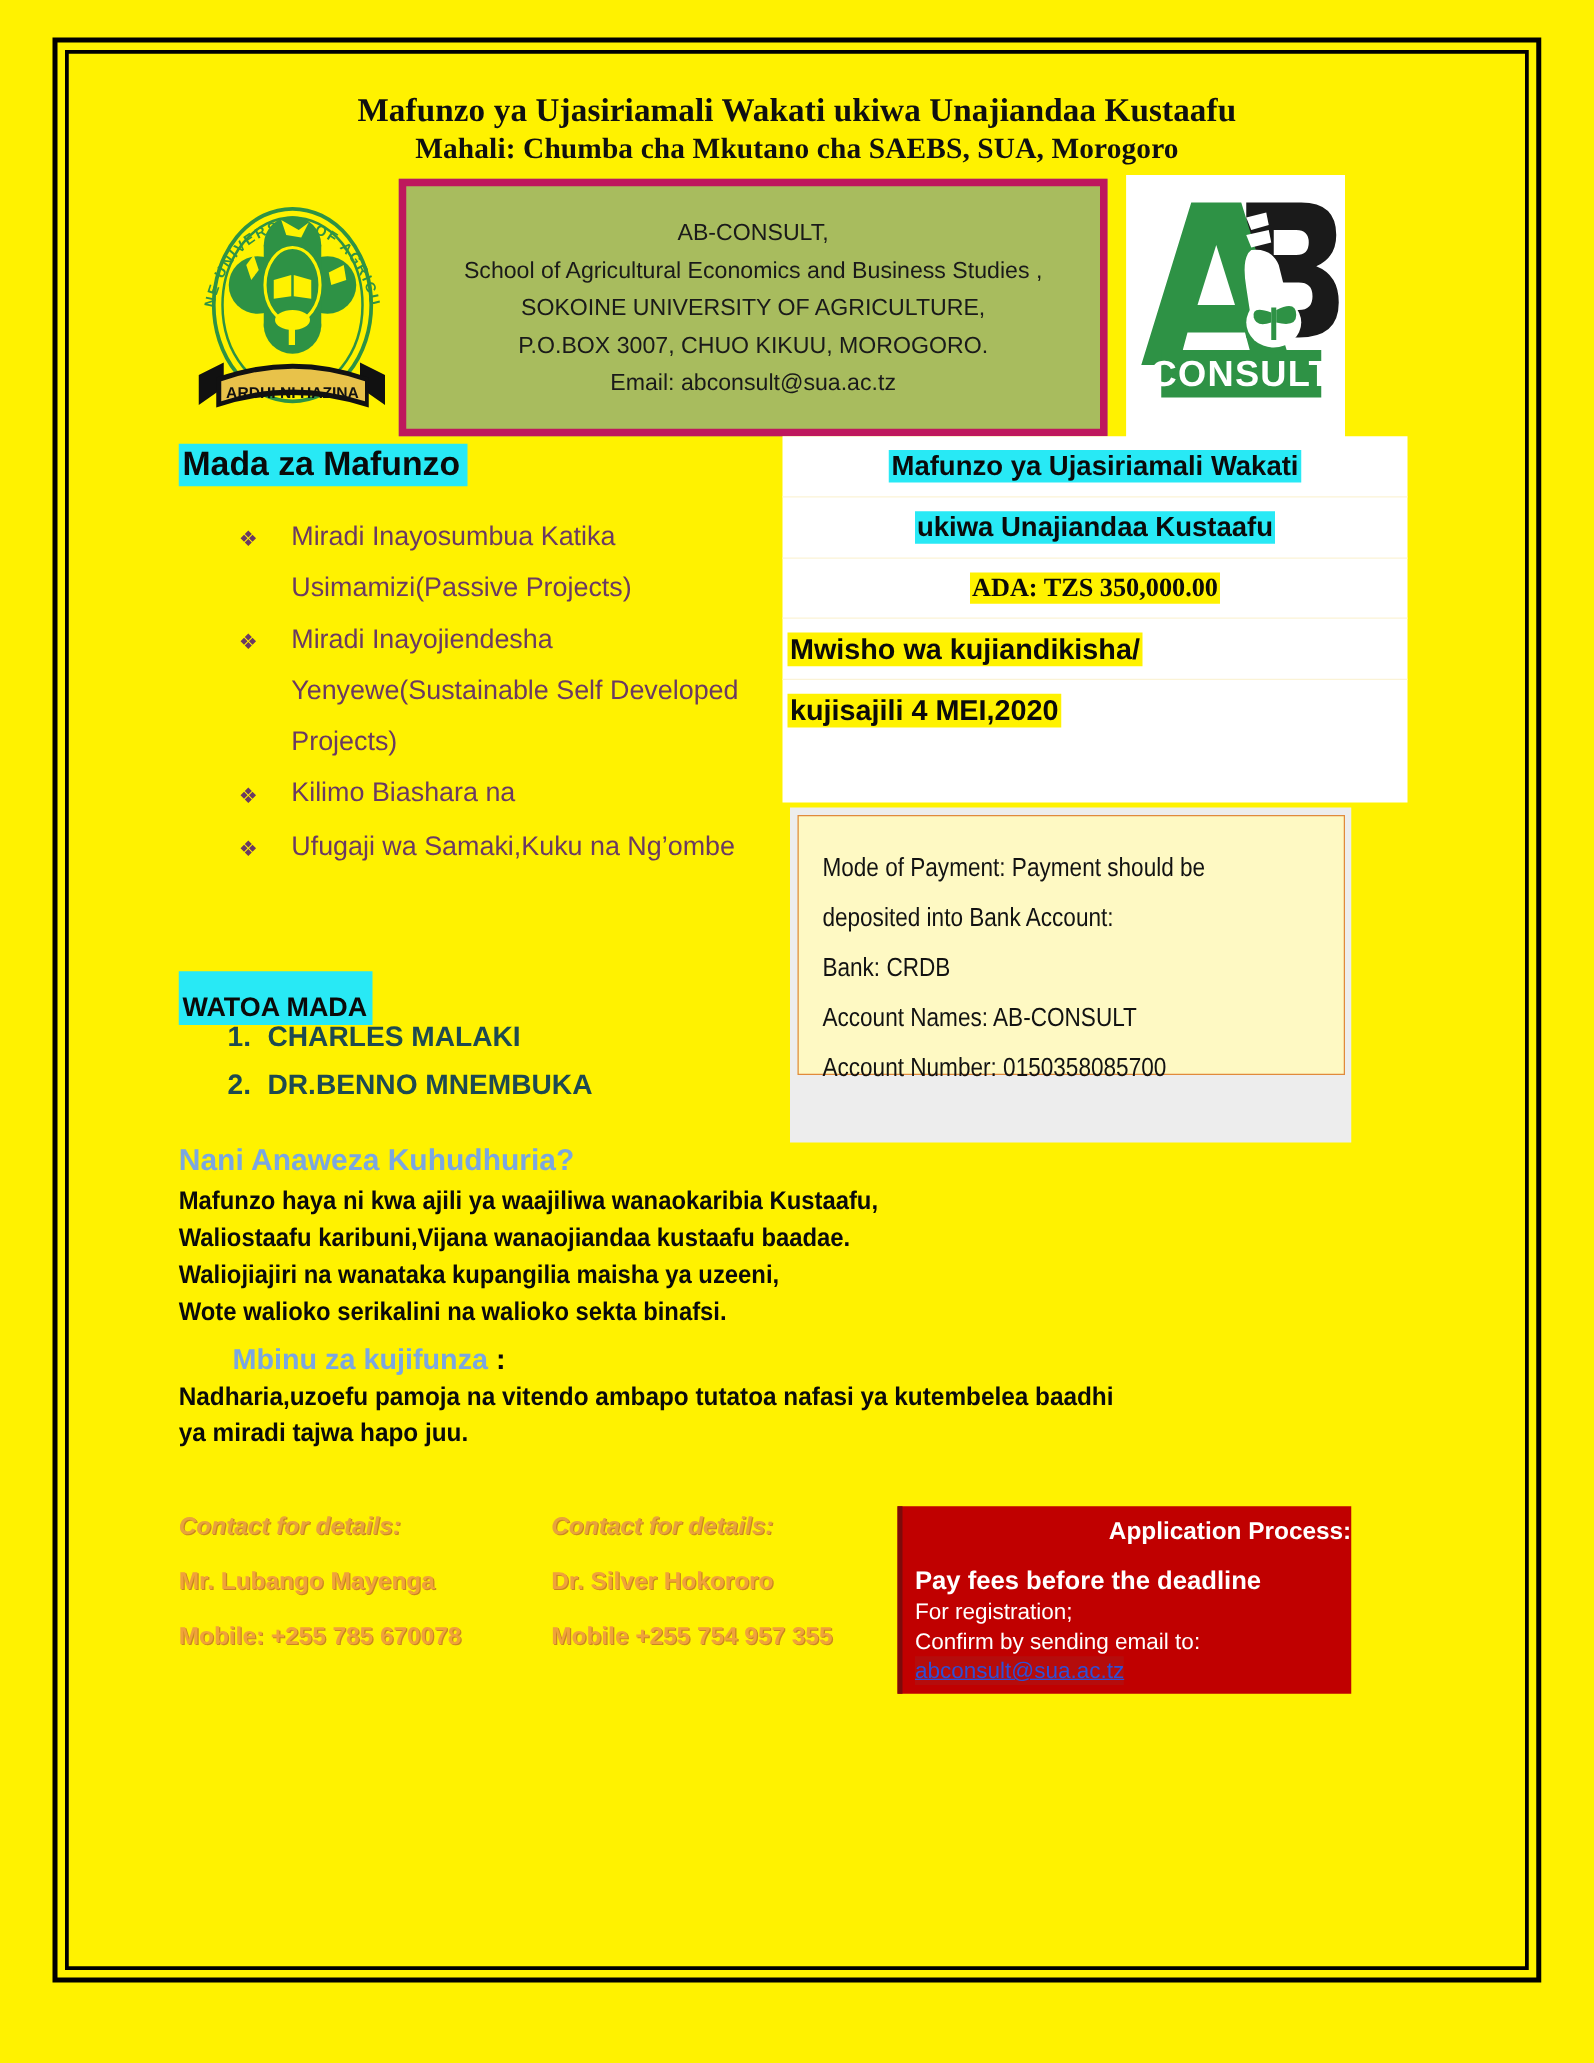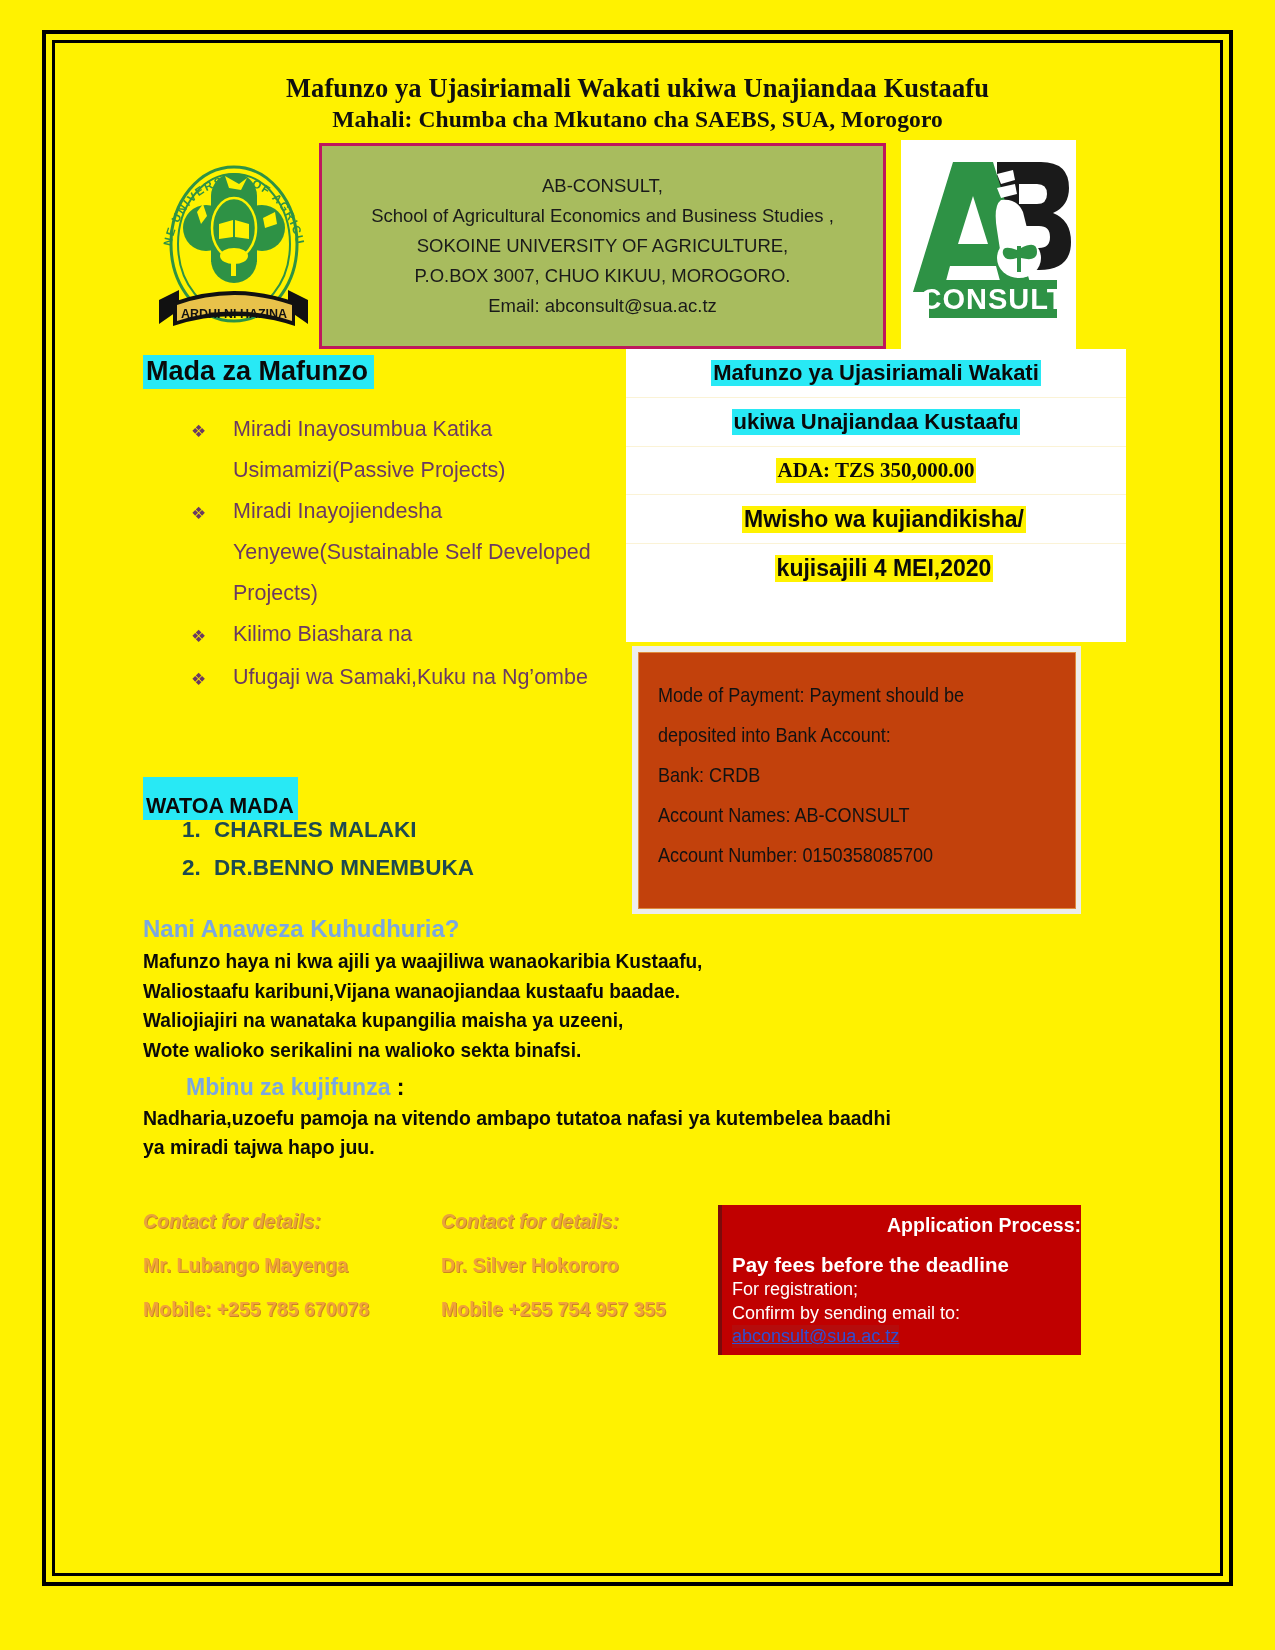--- a/index.html
+++ b/index.html
@@ -33,21 +33,21 @@
   .title-l1{ font-size:26.5px; line-height:32px; }
   .title-l2{ font-size:23.5px; line-height:30px; }
 
   
   .sua-logo{ position:absolute; left:85px; top:86px; width:165px; height:200px; }
   .sua-logo svg{ display:block; }
 
   
   .addr-box{
     position:absolute; left:253px; top:89px; width:567px; height:206px;
-    background:#A8BC5E; border:3px solid #be185d; box-sizing:border-box;
+    background:#A8BC5E; border:6px solid #be185d; box-sizing:border-box;
     display:flex; align-items:center; justify-content:center;
   }
   .addr-inner{ text-align:center; color:#1a1a1a; font-size:18.5px; line-height:30px; }
 
   
   .ab-logo{
     position:absolute; left:835px; top:86px; width:175px; height:215px;
     background:#FFFFFF;
   }
   .ab-logo svg{ display:block; }
@@ -87,30 +87,30 @@
     height:48.8px; box-sizing:border-box;
     border-bottom:1px solid #FBF3D6;
     display:flex; align-items:center; justify-content:center;
   }
   .info-row:last-child{ border-bottom:none; }
   .hl-cyan{ background:#28E9F5; }
   .hl-yellow{ background:#FFF200; }
   .info-t1{ font-size:22px; font-weight:bold; color:#0a0a0a; padding:0 2px; }
   .info-t2{ font-family:"Liberation Serif", serif; font-size:21px; font-weight:bold; color:#0a0a0a; padding:0 2px; }
   .info-t3{ font-size:23px; font-weight:bold; color:#0a0a0a; padding:0 2px; }
-  .row-left{ justify-content:center; padding-left:16px; }
+  .row-left{ justify-content:flex-start; padding-left:4px; }
 
   
   .pay-shadow{
     position:absolute; left:566px; top:592px; width:449px; height:268px;
     background:#EDEDED;
   }
   .pay-box{
-    position:absolute; left:572px; top:598px; width:438px; height:257px;
-    background:#c2410c; border:1px solid #E08A3C; box-sizing:border-box;
+    position:absolute; left:572px; top:598px; width:438px; height:208px;
+    background:#fef9c3; border:1px solid #E08A3C; box-sizing:border-box;
   }
   .pay-inner{
     padding:22px 0 0 22px;
     font-family:"Liberation Sans Narrow","Liberation Sans", sans-serif;
     font-size:21px; line-height:40px; color:#121212;
     transform:scaleX(.86); transform-origin:left top; width:116%;
   }
 
   
   .aud-head{

